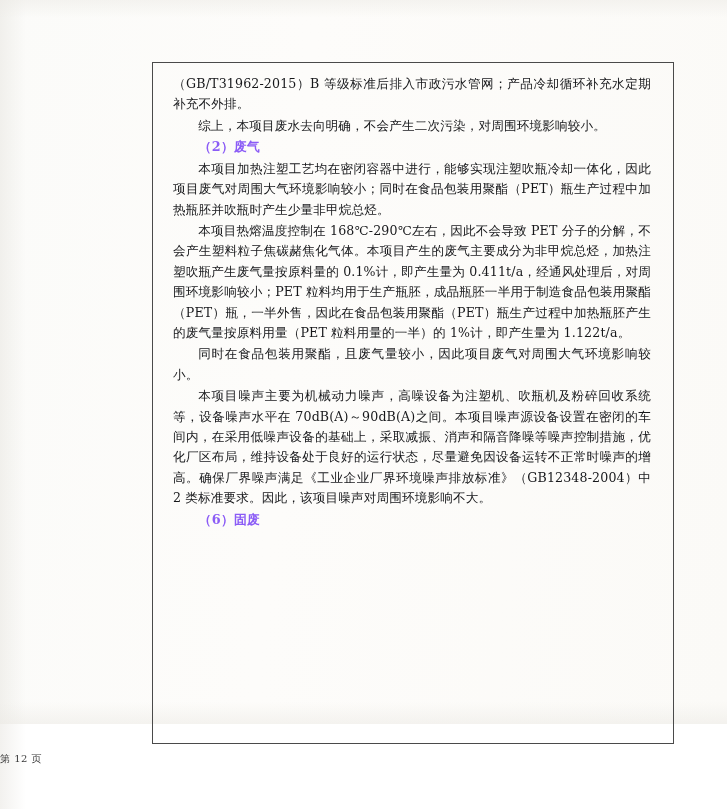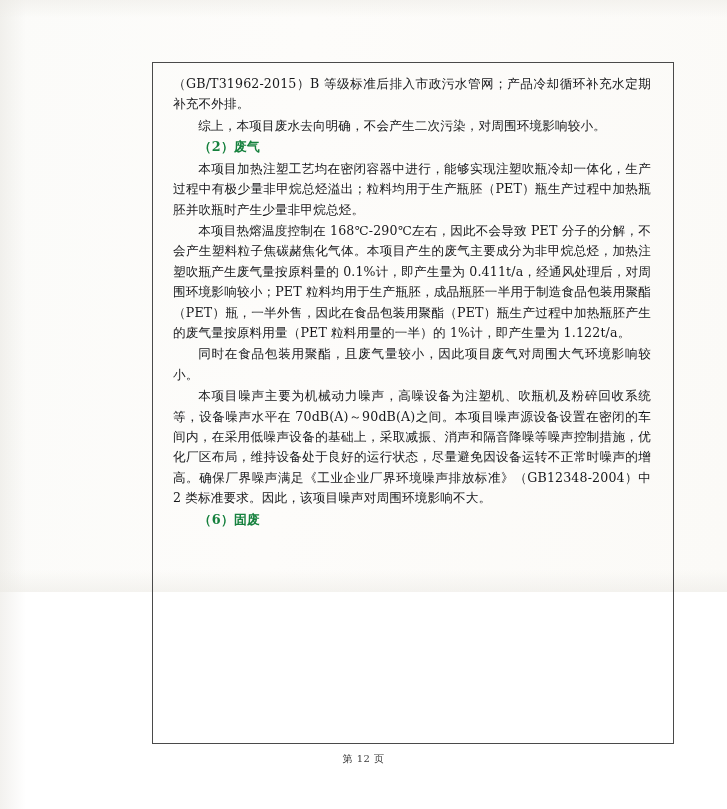--- a/index.html
+++ b/index.html
@@ -9,21 +9,21 @@
   body {
     width: 727px;
     height: 809px;
     background: #ffffff;
     font-family: "DejaVu Sans", "Liberation Sans", sans-serif;
     overflow: hidden;
   }
   #page {
     position: relative;
     width: 727px;
-    height: 592px;
+    height: 724px;
     background: #fdfdfb;
   }
   
   #scan-bg {
     position: absolute;
     inset: 0;
     background: linear-gradient(95deg, #fbfbf9 0%, #fdfcfa 40%, #fbfaf7 100%);
   }
   #doc-frame {
     position: absolute;
@@ -54,31 +54,30 @@
     letter-spacing: 0.15px;
   }
   .indent {
     text-indent: 2em;
   }
   .heading {
     font-family: "DejaVu Serif", "Liberation Serif", serif;
     font-size: 12.8px;
     font-weight: bold;
     line-height: 1.62;
-    color: #15803d;
+    color: #8b5cf6;
     text-indent: 2em;
     margin: 1px 0 1px 0;
     letter-spacing: 0.3px;
   }
   #page-number {
     position: absolute;
     left: 0;
     top: 752px;
     width: 727px;
-    text-align: center;
     font-family: "DejaVu Serif", "Liberation Serif", serif;
     font-size: 10px;
     color: #3a3a3a;
     letter-spacing: 0.5px;
   }
   
   #edge-left {
     position: absolute;
     left: 0; top: 0; width: 26px; height: 809px;
     background: linear-gradient(90deg, #e8e6e1 0%, rgba(255,255,255,0) 100%);
@@ -105,21 +104,21 @@
   <div id="edge-left"></div>
   <div id="edge-top"></div>
   <div id="edge-bottom"></div>
 
   <div id="doc-frame"></div>
 
   <div id="doc-body">
     <p class="para">（GB/T31962-2015）B 等级标准后排入市政污水管网；产品冷却循环补充水定期补充不外排。</p>
     <p class="para indent">综上，本项目废水去向明确，不会产生二次污染，对周围环境影响较小。</p>
     <p class="heading">（2）废气</p>
-    <p class="para indent">本项目加热注塑工艺均在密闭容器中进行，能够实现注塑吹瓶冷却一体化，生产过程中有极少量非甲烷总烃溢出；粒料均用于生产瓶胚（PET）瓶生产过程中加热瓶胚并吹瓶时产生少量非甲烷总烃。</p>
+    <p class="para indent">本项目加热注塑工艺均在密闭容器中进行，能够实现注塑吹瓶冷却一体化，因此项目废气对周围大气环境影响较小；同时在食品包装用聚酯（PET）瓶生产过程中加热瓶胚并吹瓶时产生少量非甲烷总烃。</p>
     <p class="para indent">本项目热熔温度控制在 168℃-290℃左右，因此不会导致 PET 分子的分解，不会产生塑料粒子焦碳赭焦化气体。本项目产生的废气主要成分为非甲烷总烃，加热注塑吹瓶产生废气量按原料量的 0.1%计，即产生量为 0.411t/a，经通风处理后，对周围环境影响较小；PET 粒料均用于生产瓶胚，成品瓶胚一半用于制造食品包装用聚酯（PET）瓶，一半外售，因此在食品包装用聚酯（PET）瓶生产过程中加热瓶胚产生的废气量按原料用量（PET 粒料用量的一半）的 1%计，即产生量为 1.122t/a。</p>
     <p class="para indent">同时在食品包装用聚酯，且废气量较小，因此项目废气对周围大气环境影响较小。</p>
     <p class="para indent">本项目噪声主要为机械动力噪声，高噪设备为注塑机、吹瓶机及粉碎回收系统等，设备噪声水平在 70dB(A)～90dB(A)之间。本项目噪声源设备设置在密闭的车间内，在采用低噪声设备的基础上，采取减振、消声和隔音降噪等噪声控制措施，优化厂区布局，维持设备处于良好的运行状态，尽量避免因设备运转不正常时噪声的增高。确保厂界噪声满足《工业企业厂界环境噪声排放标准》（GB12348-2004）中 2 类标准要求。因此，该项目噪声对周围环境影响不大。</p>
     <p class="heading">（6）固废</p>
   </div>
 
   <div id="page-number">第 12 页</div>
 </div>
 
 </body></html>

